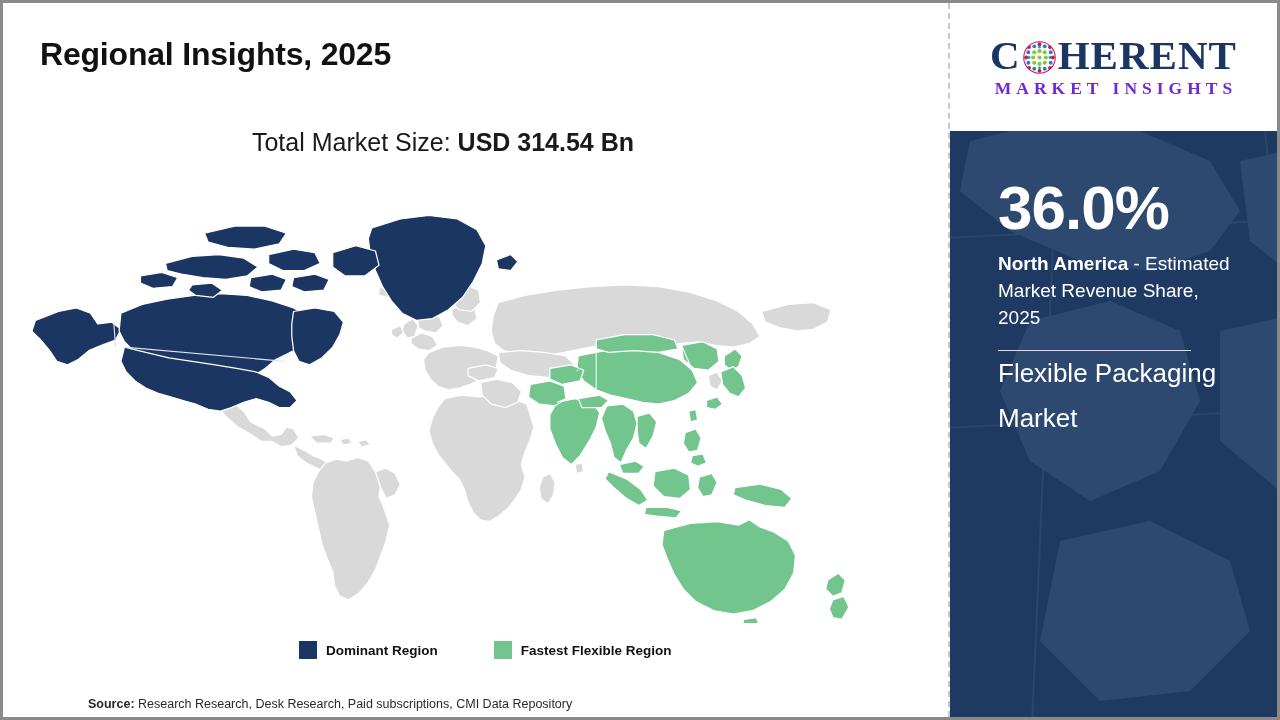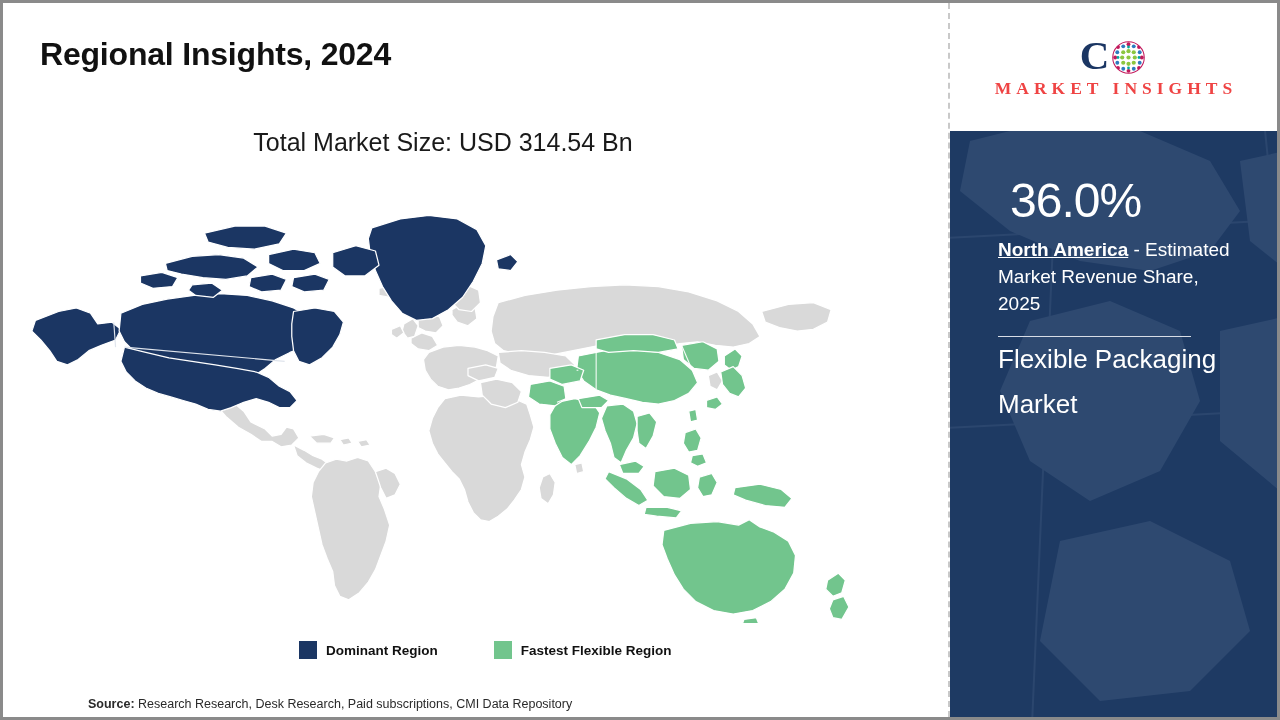--- a/index.html
+++ b/index.html
@@ -39,21 +39,21 @@
     letter-spacing:-0.2px;
   }
   .market-size{
     position:absolute;
     left:0;top:125px;
     width:880px;
     text-align:center;
     font-size:25px;
     color:#1a1a1a;
   }
-  .market-size .ms-value{font-weight:normal;text-align:right;}
+  .market-size .ms-value{font-weight:bold;text-align:right;}
 
   
   .map-wrap{
     position:absolute;
     left:18px;top:175px;
     width:910px;height:445px;
   }
   .map-wrap svg{display:block;width:100%;height:100%;}
 
   
@@ -115,21 +115,21 @@
     display:inline-block;
     width:35px;height:35px;
     margin:0 1px;
     position:relative;
     top:2px;
   }
   .logo-sub{
     font-family:"Liberation Serif",serif;
     font-size:17.5px;
     font-weight:bold;
-    color:#ef4444;
+    color:#6d28d9;
     letter-spacing:5.0px;
     margin-top:2px;
     padding-left:5px;
   }
 
   .stat-box{
     position:absolute;
     left:0;top:128px;
     width:327px;height:586px;
     background:#1e3a63;
@@ -138,54 +138,53 @@
   .stat-bg{
     position:absolute;
     left:-40px;top:-30px;
     width:520px;height:650px;
     opacity:0.10;
     pointer-events:none;
   }
   .stat-bg svg{width:100%;height:100%;display:block;}
   .stat-content{position:relative;padding:46px 34px 0 48px;}
   .stat-pct{
-    font-size:48px;
-    font-weight:normal;
+    font-size:62px;
+    font-weight:bold;
     color:#ffffff;
     line-height:1;
     letter-spacing:-1px;
-    margin-left:12px;
   }
   .stat-desc{
     margin-top:12px;
     font-size:19px;
     color:#ffffff;
     line-height:1.42;
   }
-  .stat-desc b{font-weight:bold;text-decoration:underline;}
+  .stat-desc b{font-weight:bold;}
   .stat-rule{
     margin-top:18px;
     width:193px;height:0;
     border-top:1.5px solid #d8dde6;
   }
   .stat-market{
     font-size:26px;
     color:#ffffff;
     line-height:1.74;
     font-weight:normal;
   }
 </style>
 </head>
 <body>
 
 <div class="page">
 
   <div class="left-panel">
 
-    <div class="page-title">Regional Insights, 2024</div>
+    <div class="page-title">Regional Insights, 2025</div>
 
     <div class="market-size">
       <span class="ms-label">Total Market Size: </span><span class="ms-value">USD 314.54 Bn</span>
     </div>
 
     <div class="map-wrap">
       <svg viewBox="0 0 1010 500" xmlns="http://www.w3.org/2000/svg">
         <g stroke="#ffffff" stroke-width="1.4" stroke-linejoin="round">
 
           <g fill="#d9d9d9">
@@ -389,20 +388,21 @@
               <g fill="#00a79d">
                 <circle cx="50" cy="20" r="4"></circle>
                   <circle cx="20" cy="50" r="4"></circle>
                 <circle cx="80" cy="50" r="4"></circle>
                   <circle cx="50" cy="80" r="4"></circle>
               </g>
             </g>
             <circle cx="50" cy="50" r="45" fill="none" stroke="#c2185b" stroke-width="3"></circle>
           </svg>
         </span>
+        <span class="logo-word">HERENT</span>
       </div>
       <div class="logo-sub">MARKET INSIGHTS</div>
     </div>
 
     <div class="stat-box">
       <div class="stat-bg">
         <svg viewBox="0 0 520 650" xmlns="http://www.w3.org/2000/svg">
           <g fill="#b9cbe4">
             <path d="M60 40 L140 20 L230 30 L300 60 L330 110 L300 150 L240 170 L170 160 L100 130 L50 90 Z"></path>
             <path d="M330 60 L420 40 L500 70 L520 130 L470 180 L390 180 L340 140 Z"></path>

